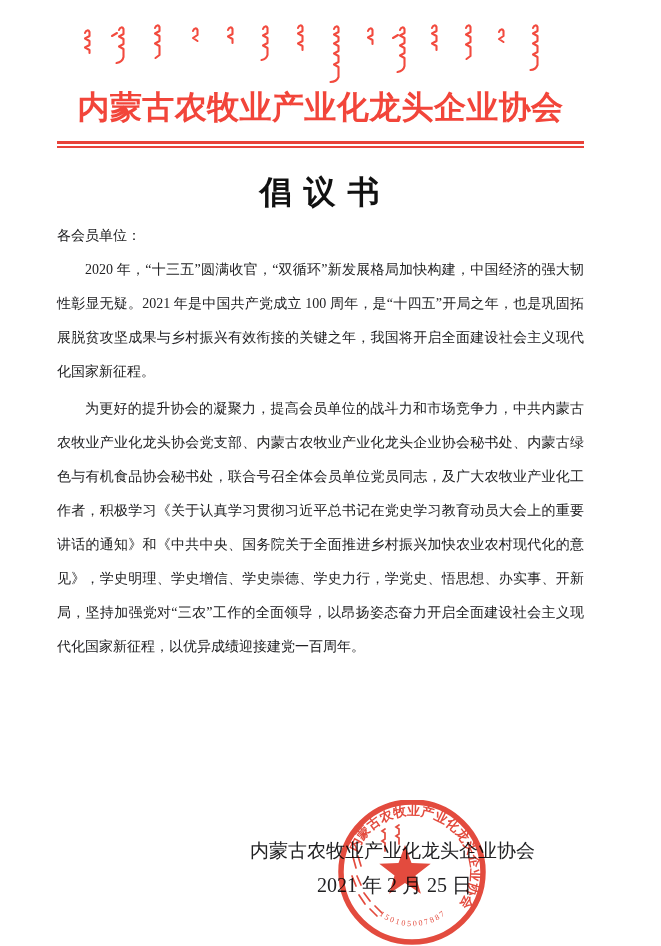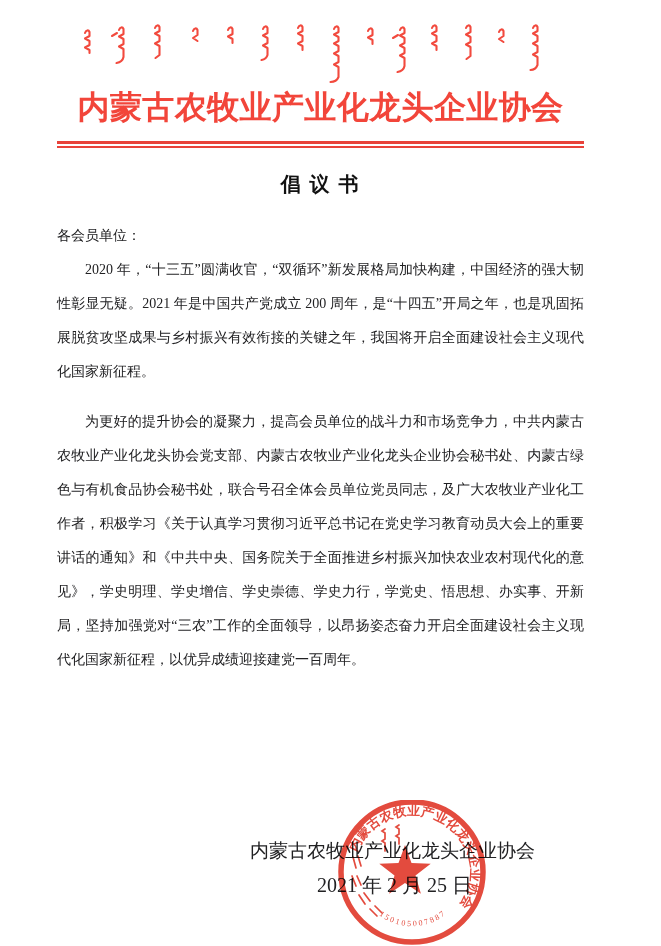--- a/index.html
+++ b/index.html
@@ -17,31 +17,31 @@
     position: absolute; top: 86px; left: 57px; width: 527px;
     text-align: center; font-size: 32px; font-weight: bold;
     letter-spacing: 0.4px; color: #f2453a; white-space: nowrap;
   }
   .red-rule {
     position: absolute; top: 141px; left: 57px; width: 527px; height: 2px;
     border-top: 3px solid #e8423a; border-bottom: 2px solid #e8423a;
   }
   .doc-title {
     position: absolute; top: 171px; left: 57px; width: 527px;
-    text-align: center; font-size: 20px; font-weight: bold;
+    text-align: center; font-size: 32px; font-weight: bold;
     letter-spacing: 2px; color: #111;
   }
   .body-text {
     position: absolute; top: 219px; left: 57px; width: 527px;
     font-size: 14px; line-height: 34px;
     text-align: justify; text-justify: inter-character;
   }
   .body-text p { margin: 0; }
   .body-text p.indent { text-indent: 2em; }
-  .body-text p.para2 { margin-top: 16px; }
+  .body-text p.para2 { margin-top: 3px; }
   .signature { position: absolute; top: 834px; left: 57px; width: 527px; line-height: 34px; }
   .sig-org  { text-align: right; padding-right: 49px;  font-size: 19px; }
   .sig-date { text-align: right; padding-right: 112px; font-size: 20px; }
   .seal {
     position: absolute; left: 337px; top: 800px; width: 150px; height: 146px;
     opacity: 0.92; mix-blend-mode: multiply;
   }
   .seal .ink-stroke { stroke: #e13b2d; fill: none; }
   .seal .ink-fill { fill: #e13b2d; }
   .seal text { font-family: "Liberation Serif", "DejaVu Serif", serif; }
@@ -71,21 +71,21 @@
   </svg>
 
   <div class="org-title">内蒙古农牧业产业化龙头企业协会</div>
 
   <div class="red-rule"></div>
 
   <div class="doc-title">倡 议 书</div>
 
   <div class="body-text">
     <p>各会员单位：</p>
-    <p class="indent">2020 年，“十三五”圆满收官，“双循环”新发展格局加快构建，中国经济的强大韧性彰显无疑。2021 年是中国共产党成立 200 周年，是“十四五”开局之年，也是巩固拓展脱贫攻坚成果与乡村振兴有效衔接的关键之年，我国将开启全面建设社会主义现代化国家新征程。</p>
+    <p class="indent">2020 年，“十三五”圆满收官，“双循环”新发展格局加快构建，中国经济的强大韧性彰显无疑。2021 年是中国共产党成立 100 周年，是“十四五”开局之年，也是巩固拓展脱贫攻坚成果与乡村振兴有效衔接的关键之年，我国将开启全面建设社会主义现代化国家新征程。</p>
     <p class="indent para2">为更好的提升协会的凝聚力，提高会员单位的战斗力和市场竞争力，中共内蒙古农牧业产业化龙头协会党支部、内蒙古农牧业产业化龙头企业协会秘书处、内蒙古绿色与有机食品协会秘书处，联合号召全体会员单位党员同志，及广大农牧业产业化工作者，积极学习《关于认真学习贯彻习近平总书记在党史学习教育动员大会上的重要讲话的通知》和《中共中央、国务院关于全面推进乡村振兴加快农业农村现代化的意见》，学史明理、学史增信、学史崇德、学史力行，学党史、悟思想、办实事、开新局，坚持加强党对“三农”工作的全面领导，以昂扬姿态奋力开启全面建设社会主义现代化国家新征程，以优异成绩迎接建党一百周年。</p>
   </div>
 
   <div class="signature">
     <div class="sig-org">内蒙古农牧业产业化龙头企业协会</div>
     <div class="sig-date">2021 年 2 月 25 日</div>
   </div>
 
   <svg class="seal" viewBox="0 0 150 146" aria-hidden="true">
     <ellipse class="ink-stroke" cx="75" cy="72" rx="71" ry="70" stroke-width="5.5"></ellipse>

